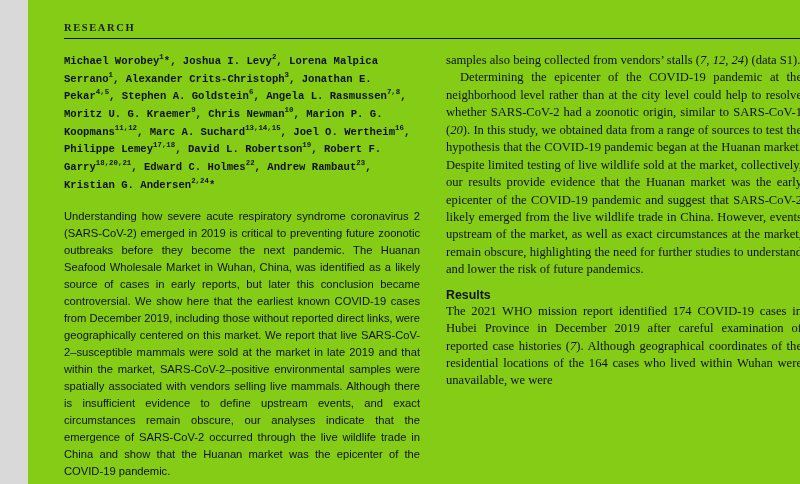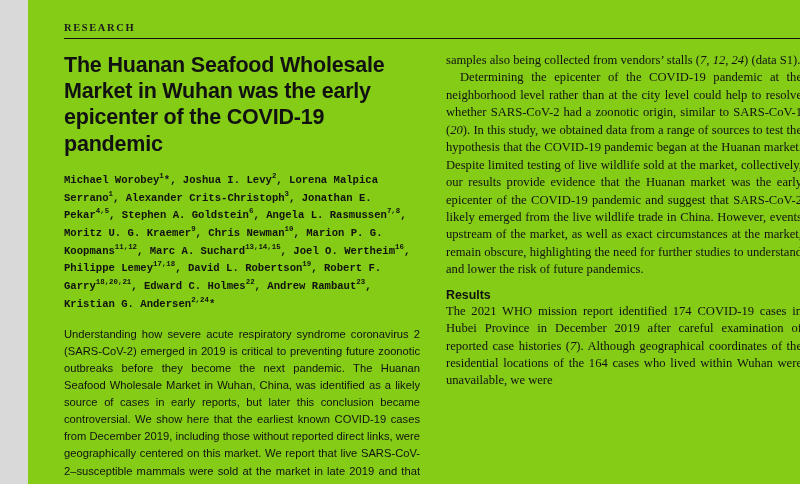--- a/index.html
+++ b/index.html
@@ -118,21 +118,20 @@
 
 <div class="page">
   <div class="sheet">
 
     <div class="section-label">RESEARCH</div>
     <div class="rule"></div>
 
     <div class="cols">
 
       <div class="col">
-        <h1 class="title">The Huanan Seafood Wholesale Market in Wuhan was the early epicenter of the COVID-19 pandemic</h1>
         <div class="authors">Michael Worobey<sup>1</sup>*, Joshua I. Levy<sup>2</sup>, Lorena Malpica Serrano<sup>1</sup>, Alexander Crits-Christoph<sup>3</sup>, Jonathan E. Pekar<sup>4,5</sup>, Stephen A. Goldstein<sup>6</sup>, Angela L. Rasmussen<sup>7,8</sup>, Moritz U. G. Kraemer<sup>9</sup>, Chris Newman<sup>10</sup>, Marion P. G. Koopmans<sup>11,12</sup>, Marc A. Suchard<sup>13,14,15</sup>, Joel O. Wertheim<sup>16</sup>, Philippe Lemey<sup>17,18</sup>, David L. Robertson<sup>19</sup>, Robert F. Garry<sup>18,20,21</sup>, Edward C. Holmes<sup>22</sup>, Andrew Rambaut<sup>23</sup>, Kristian G. Andersen<sup>2,24</sup>*</div>
         <div class="abstract">Understanding how severe acute respiratory syndrome coronavirus 2 (SARS-CoV-2) emerged in 2019 is critical to preventing future zoonotic outbreaks before they become the next pandemic. The Huanan Seafood Wholesale Market in Wuhan, China, was identified as a likely source of cases in early reports, but later this conclusion became controversial. We show here that the earliest known COVID-19 cases from December 2019, including those without reported direct links, were geographically centered on this market. We report that live SARS-CoV-2–susceptible mammals were sold at the market in late 2019 and that within the market, SARS-CoV-2–positive environmental samples were spatially associated with vendors selling live mammals. Although there is insufficient evidence to define upstream events, and exact circumstances remain obscure, our analyses indicate that the emergence of SARS-CoV-2 occurred through the live wildlife trade in China and show that the Huanan market was the epicenter of the COVID-19 pandemic.</div>
 
       </div>
 
       <div class="col">
         <p class="rcol-para">samples also being collected from vendors’ stalls (<i>7</i>, <i>12</i>, <i>24</i>) (data S1).</p>
         <p class="rcol-para">Determining the epicenter of the COVID-19 pandemic at the neighborhood level rather than at the city level could help to resolve whether SARS-CoV-2 had a zoonotic origin, similar to SARS-CoV-1 (<i>20</i>). In this study, we obtained data from a range of sources to test the hypothesis that the COVID-19 pandemic began at the Huanan market. Despite limited testing of live wildlife sold at the market, collectively, our results provide evidence that the Huanan market was the early epicenter of the COVID-19 pandemic and suggest that SARS-CoV-2 likely emerged from the live wildlife trade in China. However, events upstream of the market, as well as exact circumstances at the market, remain obscure, highlighting the need for further studies to understand and lower the risk of future pandemics.</p>
         <div class="head-results">Results</div>
         <p class="rcol-para">The 2021 WHO mission report identified 174 COVID-19 cases in Hubei Province in December 2019 after careful examination of reported case histories (<i>7</i>). Although geographical coordinates of the residential locations of the 164 cases who lived within Wuhan were unavailable, we were</p>

